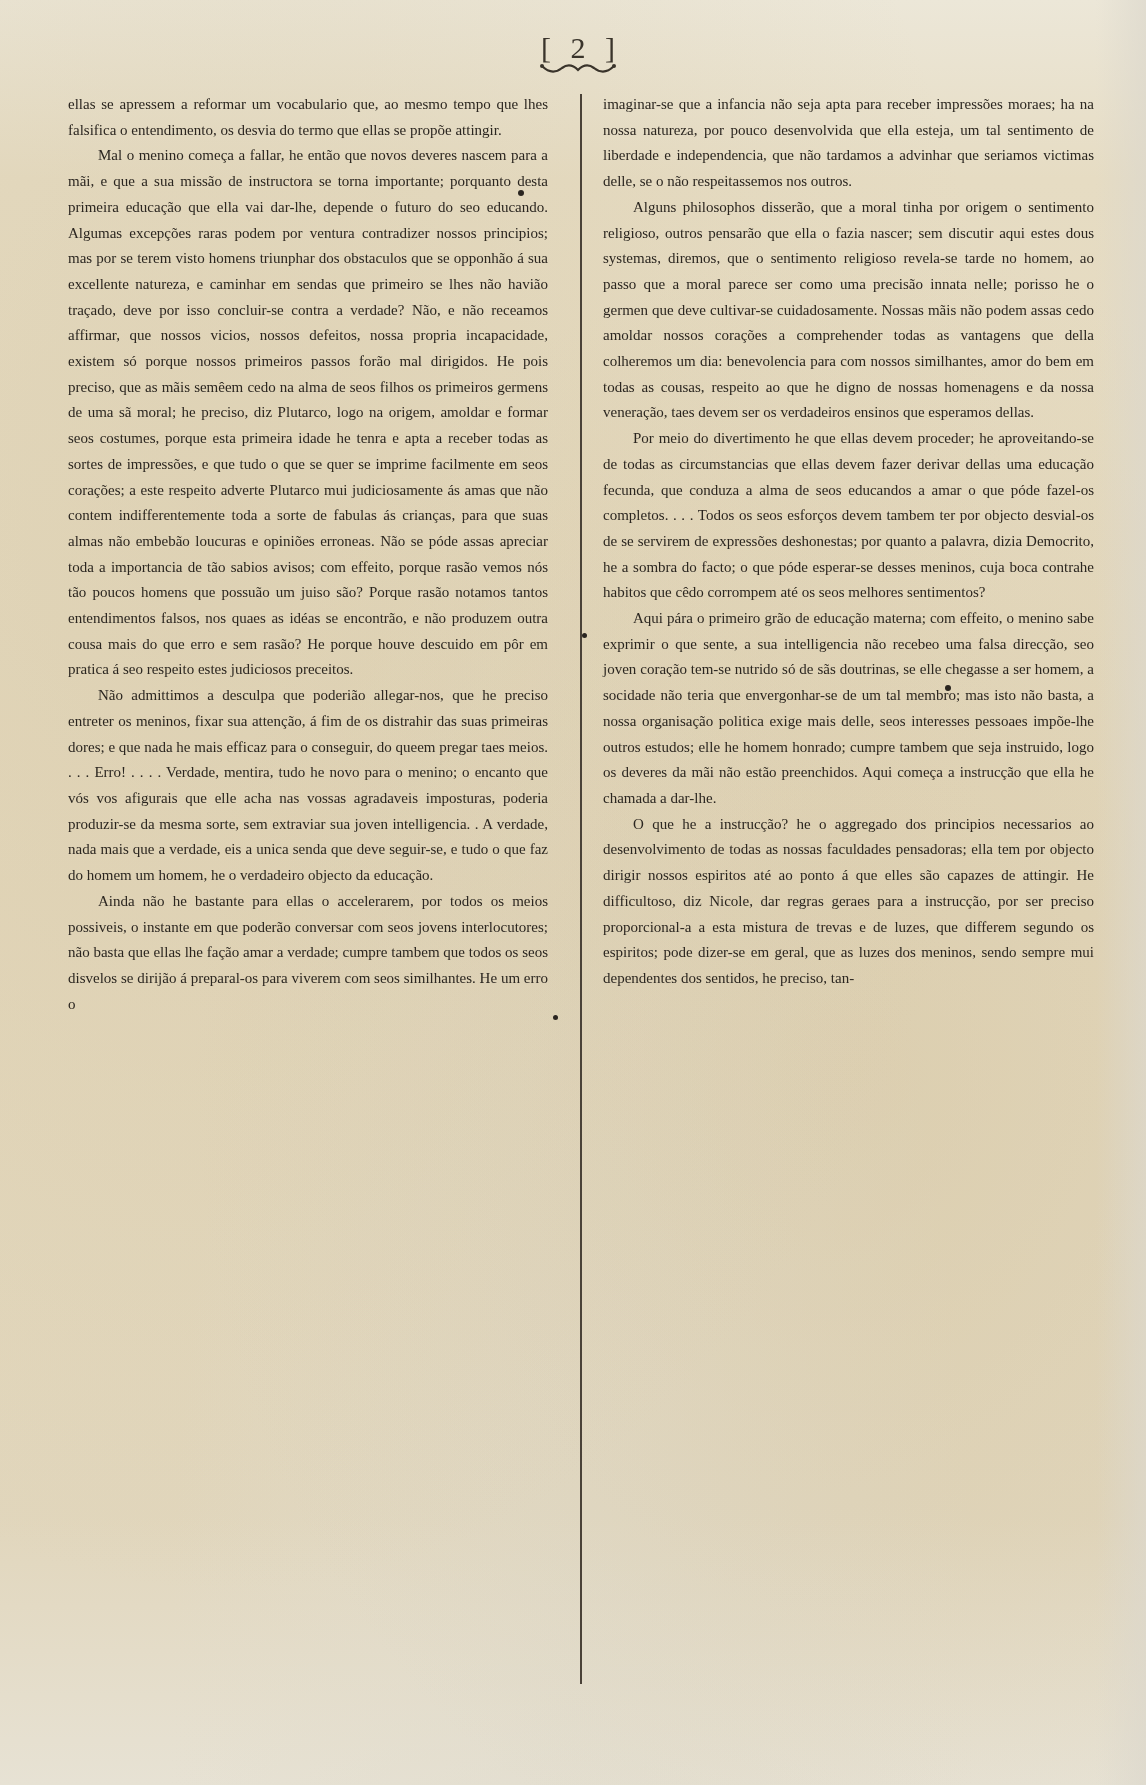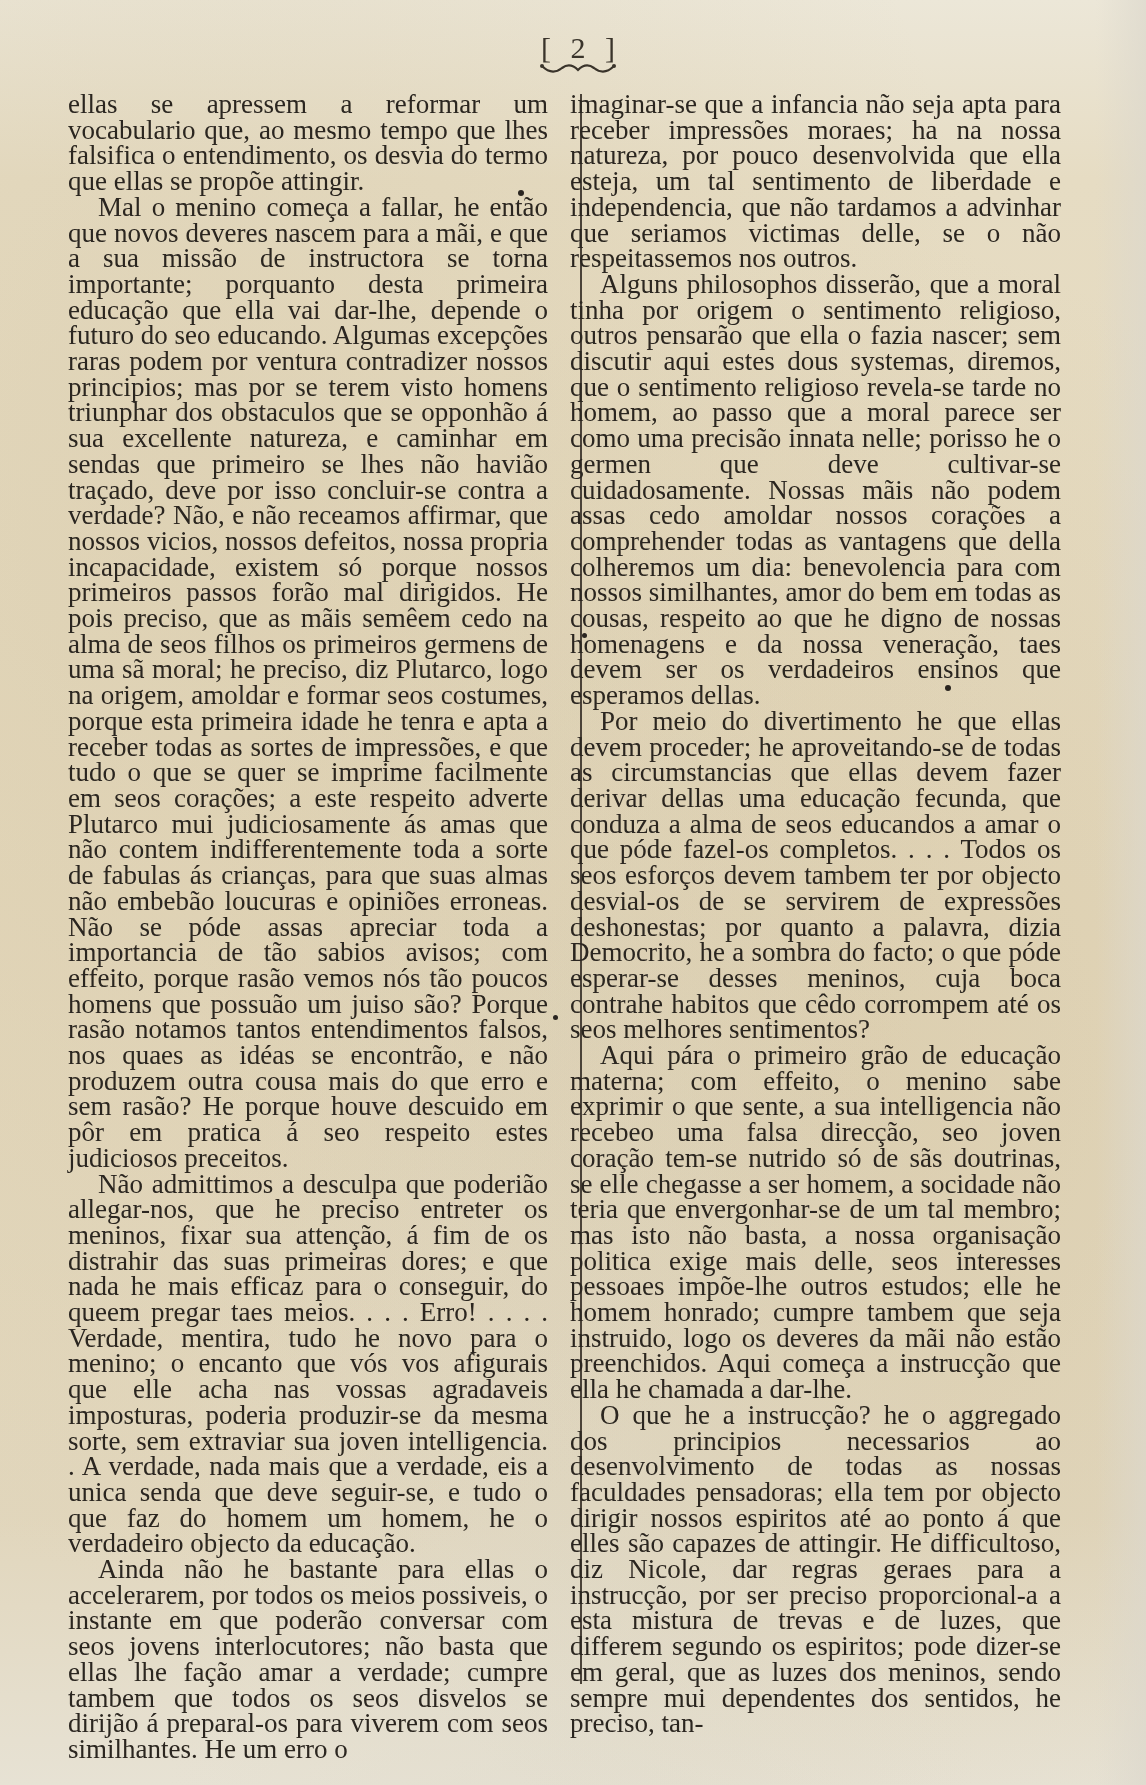--- a/index.html
+++ b/index.html
@@ -28,25 +28,25 @@
   }
   .page-number {
     display: inline-block; font-size: 30px; letter-spacing: 6px;
     color: #3a342b; line-height: 36px; margin-left: 16px;
   }
   .ornament {
     position: absolute; left: 538px; top: 32px; width: 80px; height: 14px;
   }
   .column {
     position: absolute; top: 92px;
-    font-size: 27px; line-height: 25.7px;
+    font-size: 15px; line-height: 25.7px;
     text-align: justify; hyphens: manual;
   }
   .col-left { left: 68px; width: 480px; }
-  .col-right { left: 570px; width: 491px; font-family: Liberation Serif, serif; }
+  .col-right { left: 603px; width: 491px; font-family: Liberation Serif, serif; }
   .column p { margin: 0; text-indent: 30px; }
   .column p.cont { text-indent: 0; }
   .divider {
     position: absolute; left: 580px; top: 94px; width: 2px; height: 1590px;
     background: #4a4238;
   }
   .speck { position: absolute; border-radius: 50%; background: #2a2520; }
 </style>
 </head>
 <body>

